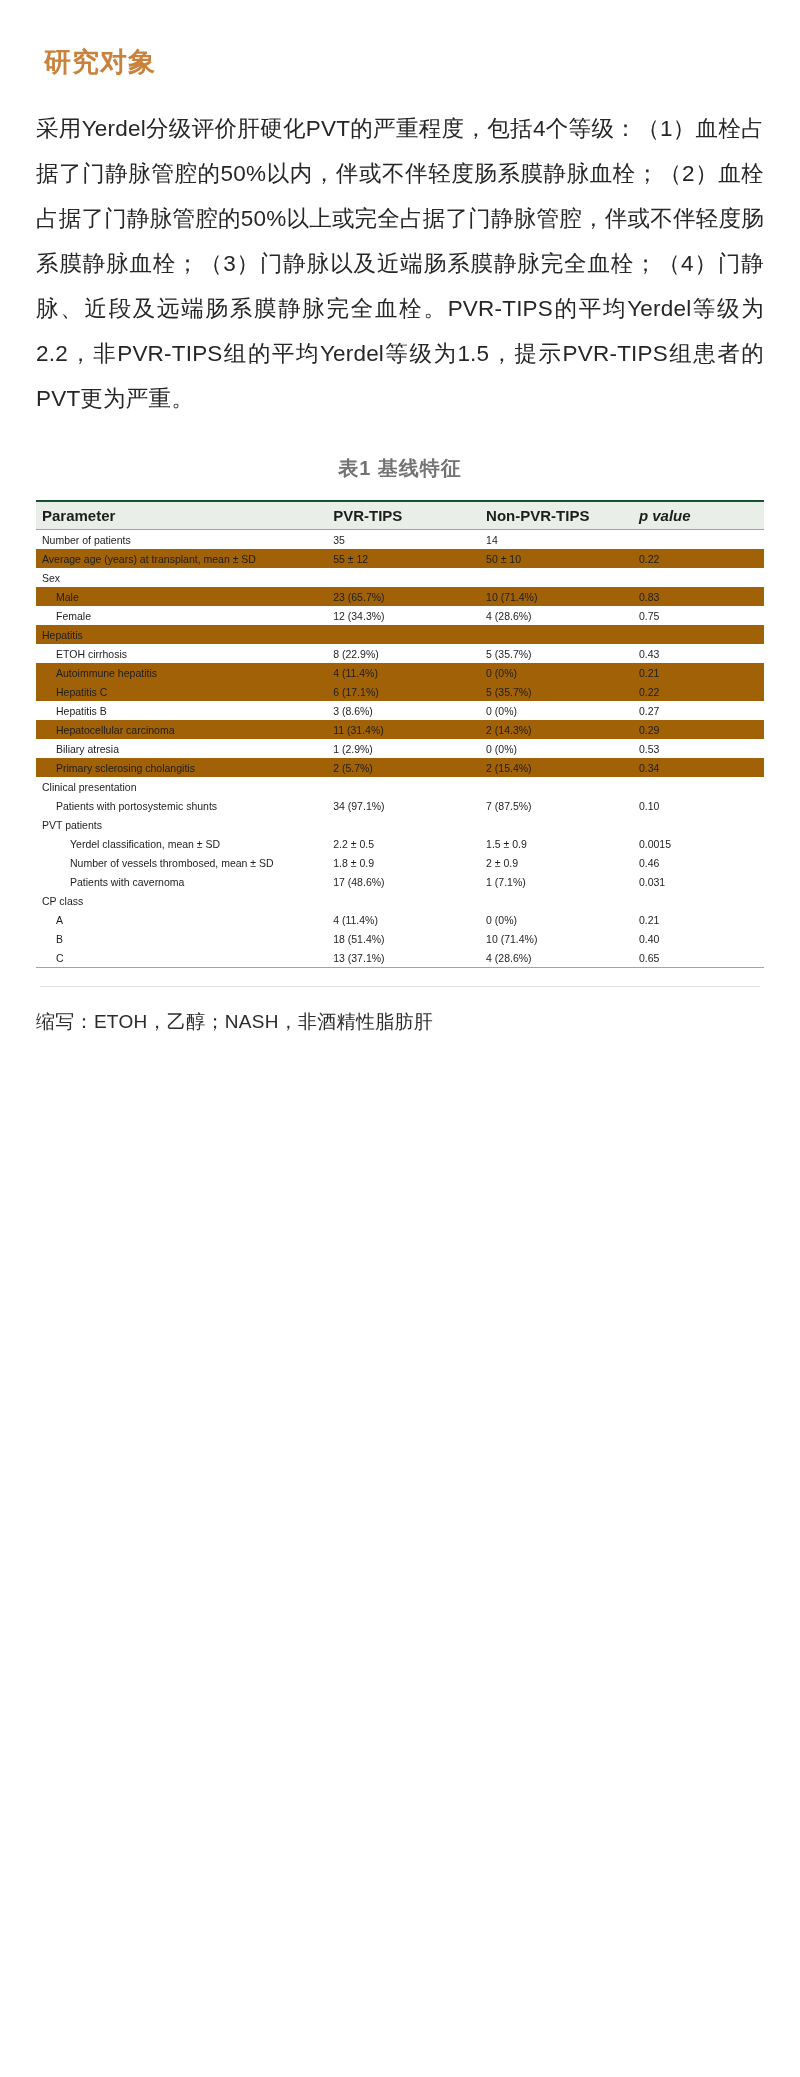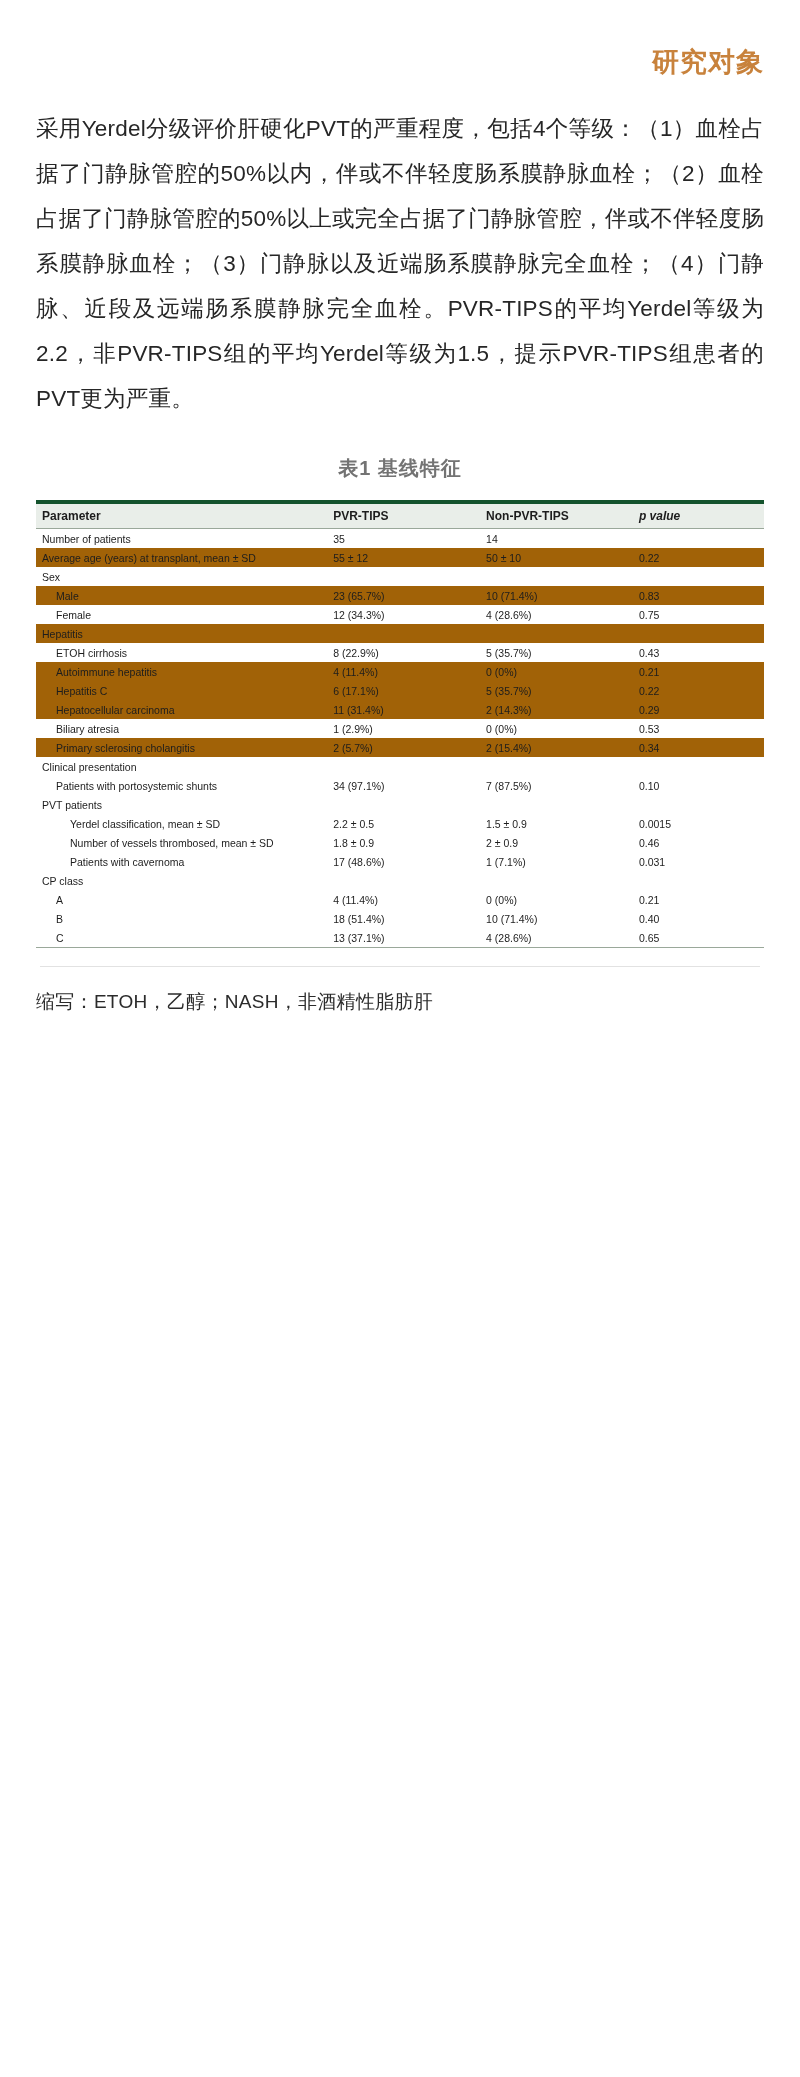--- a/index.html
+++ b/index.html
@@ -17,21 +17,20 @@
     width: 800px;
     box-sizing: border-box;
     padding: 30px 36px 40px 36px;
   }
   .section-title {
     color: #c8823c;
     font-size: 27px;
     font-weight: bold;
     letter-spacing: 1px;
     margin: 14px 0 26px 8px;
-    text-align: right;
   }
   .divider {
     height: 1px;
     background: #e2e2e2;
     margin: 18px 4px 22px 4px;
   }
   .para {
     font-size: 22.5px;
     line-height: 45px;
     text-align: justify;
@@ -53,23 +52,23 @@
     width: 100%;
     border-collapse: collapse;
     font-size: 10.5px;
     color: #1d1d1d;
   }
   table.baseline th {
     text-align: left;
     font-weight: bold;
     padding: 5px 6px;
     background: #e9eee9;
-    border-top: 4px solid #14532d;
+    border-top: 2px solid #14532d;
     border-bottom: 1px solid #9aa89a;
-    font-size: 12px;
+    font-size: 15px;
   }
   table.baseline th.pval { font-style: italic; font-weight: bold; }
   table.baseline td {
     padding: 3.5px 6px;
     vertical-align: top;
   }
   table.baseline tr.shaded td { background: #a16207; }
   table.baseline tr.plain td { background: #ffffff; }
   table.baseline tr.lastrow td { border-bottom: 1px solid #9aa89a; }
   .c-param { width: 40%; }
@@ -153,20 +152,26 @@
           <td>4 (11.4%)</td>
           <td>0 (0%)</td>
           <td>0.21</td>
         </tr>
         <tr class="shaded">
           <td class="ind1">Hepatitis C</td>
           <td>6 (17.1%)</td>
           <td>5 (35.7%)</td>
           <td>0.22</td>
         </tr>
+        <tr class="plain">
+          <td class="ind1">Hepatitis B</td>
+          <td>3 (8.6%)</td>
+          <td>0 (0%)</td>
+          <td>0.27</td>
+        </tr>
         <tr class="shaded">
           <td class="ind1">Hepatocellular carcinoma</td>
           <td>11 (31.4%)</td>
           <td>2 (14.3%)</td>
           <td>0.29</td>
         </tr>
         <tr class="plain">
           <td class="ind1">Biliary atresia</td>
           <td>1 (2.9%)</td>
           <td>0 (0%)</td>

